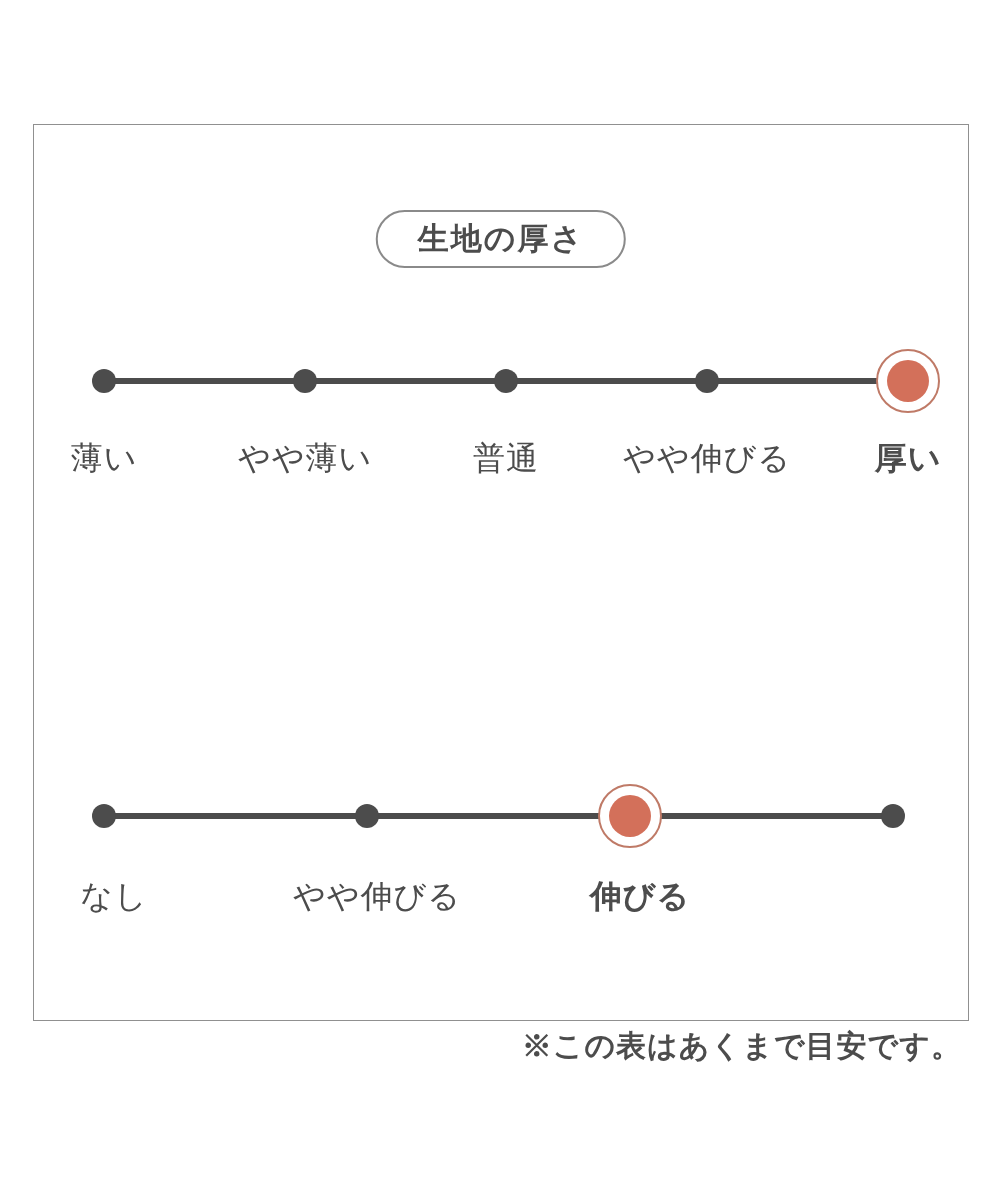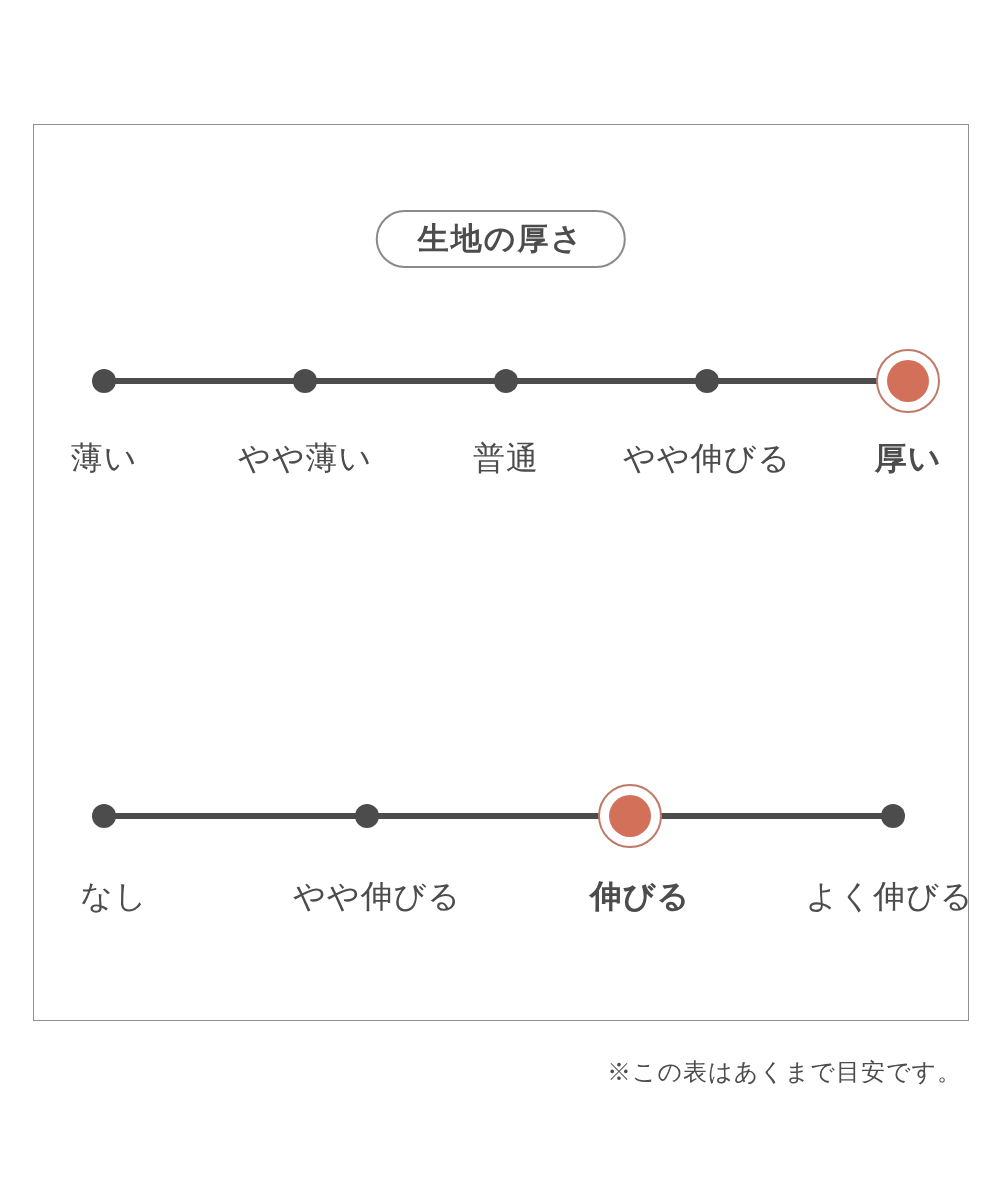--- a/index.html
+++ b/index.html
@@ -90,23 +90,23 @@
     font-weight: 500;
     color: var(--ink);
     letter-spacing: 1px;
   }
   .labels span.sel { font-weight: 800; text-align: center; }
   .labels span.nudge { transform: translateX(-58%); }
 
   .footnote {
     position: absolute;
     right: 38px;
-    top: 1056px;
-    font-size: 24px;
-    font-weight: 400;
+    top: 1026px;
+    font-size: 30px;
+    font-weight: 700;
     letter-spacing: 1px;
     color: var(--ink);
     white-space: nowrap;
   }
 </style>
 </head>
 <body>
 
 <div class="stage">
   <div class="frame">
@@ -136,19 +136,18 @@
       <div class="dot" style="left:0%"></div>
       <div class="dot" style="left:33.333%"></div>
       <div class="dot sel" style="left:66.667%"></div>
       <div class="dot" style="left:100%"></div>
     </div>
 
     <div class="labels labels-2">
       <span style="left:0%">なし</span>
       <span style="left:33.333%">やや伸びる</span>
       <span style="left:66.667%" class="sel">伸びる</span>
-      <span style="left:100%" class="nudge">よく伸びる</span>
     </div>
 
   </div>
 
   <div class="footnote">※この表はあくまで目安です。</div>
 </div>
 
 </body></html>

